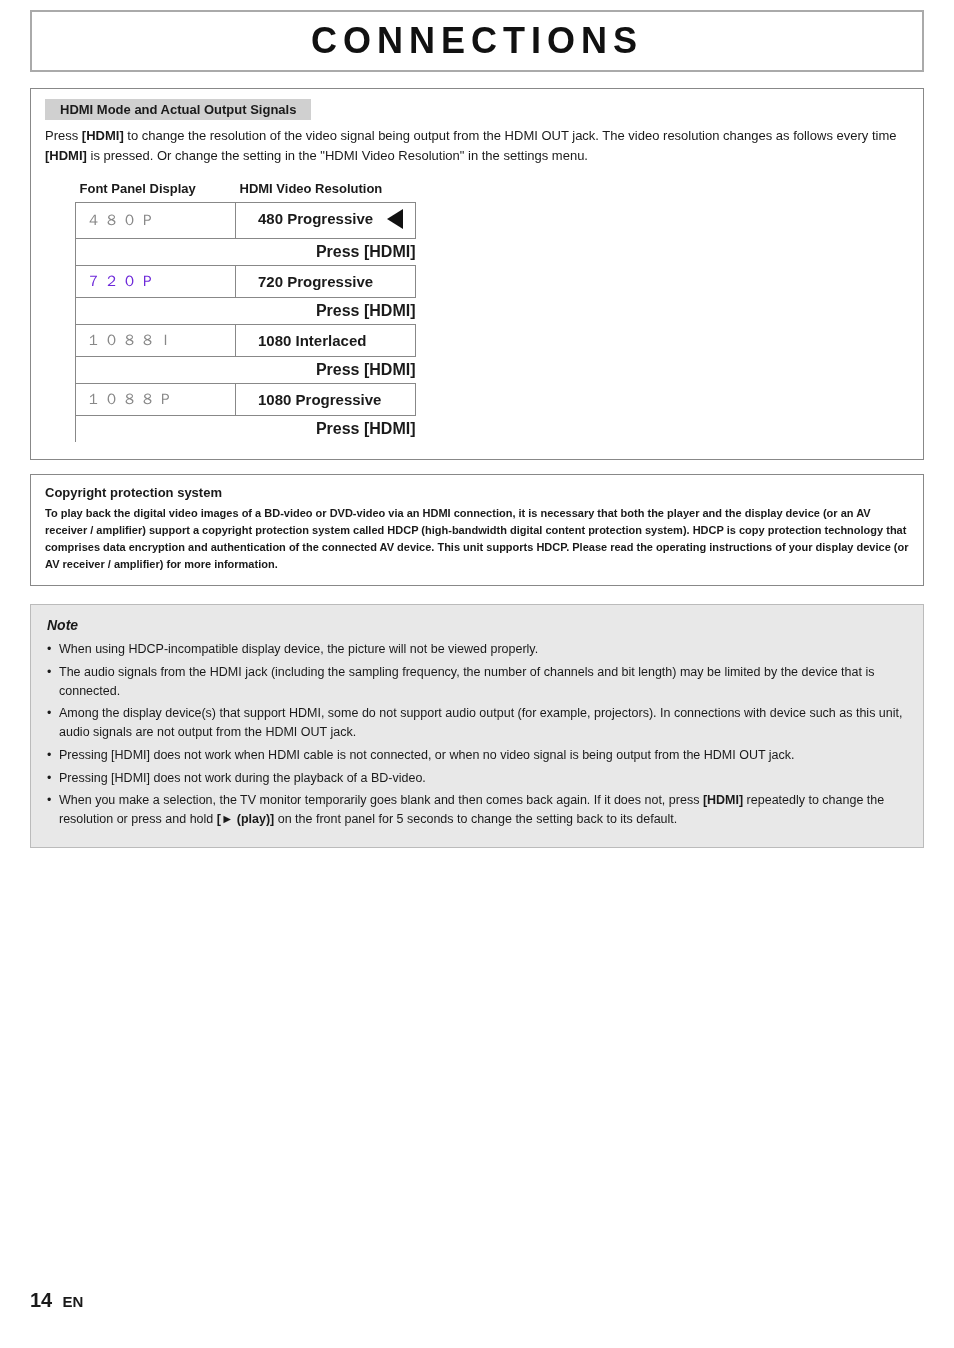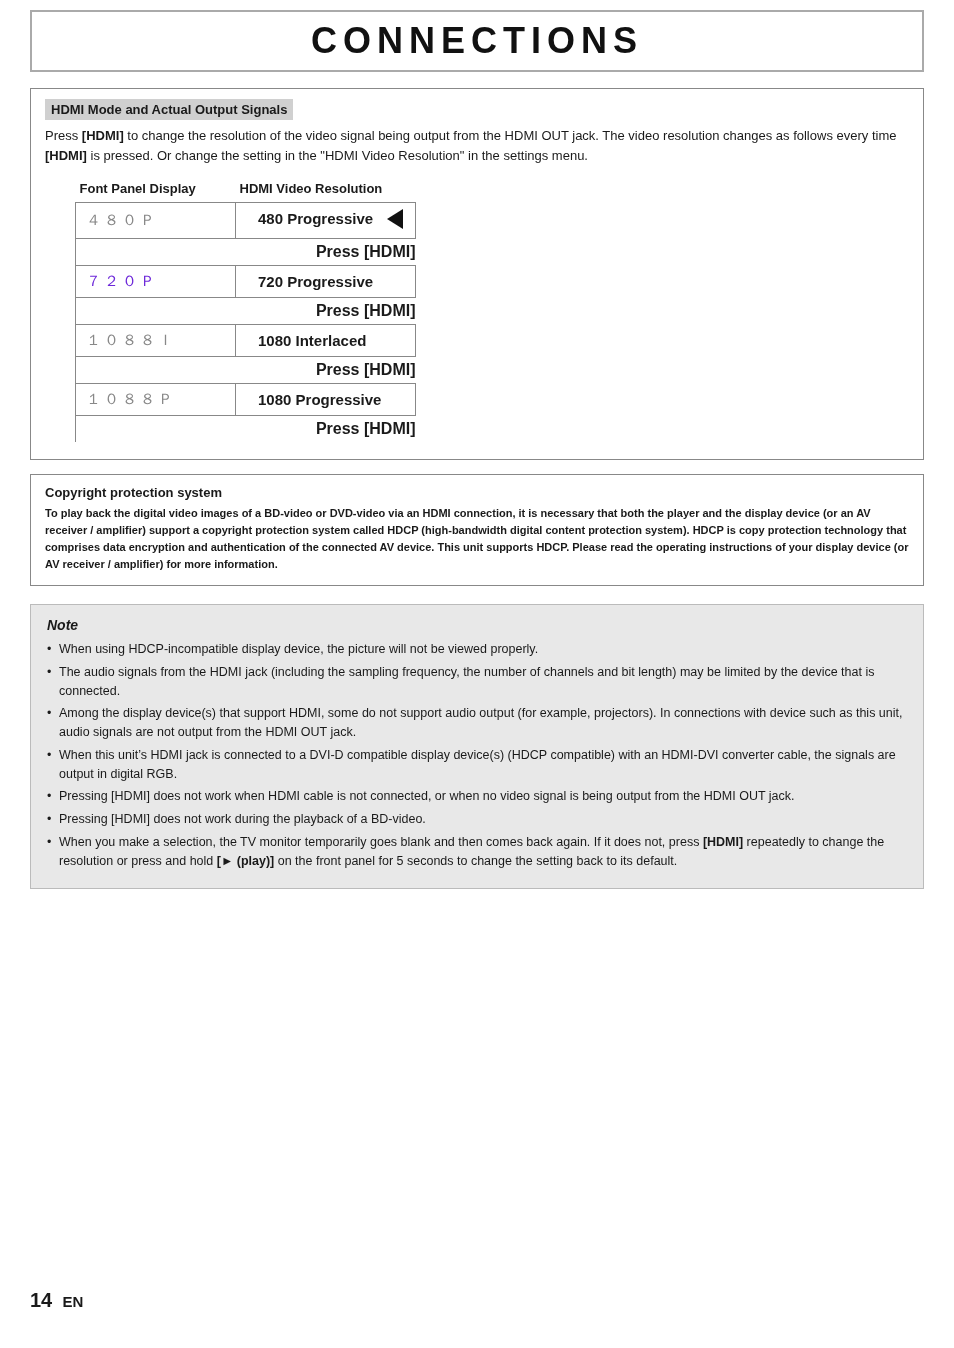--- a/index.html
+++ b/index.html
@@ -35,21 +35,21 @@
     .hdmi-section {
       border: 1.5px solid #888;
       padding: 10px 14px 14px 14px;
       margin-bottom: 14px;
     }
     .hdmi-section-title {
       font-weight: bold;
       font-size: 13px;
       margin-bottom: 6px;
       background: #d0d0d0;
-      padding: 3px 6px;
+      padding: 3px 15px;
       display: inline-block;
       text-align: center;
     }
     .hdmi-desc {
       font-size: 13px;
       line-height: 1.5;
       margin-bottom: 14px;
     }
     
     .res-table-container {
@@ -264,21 +264,20 @@
     <div class="copyright-title">Copyright protection system</div>
     <p class="copyright-text">To play back the digital video images of a BD-video or DVD-video via an HDMI connection, it is necessary that both the player and the display device (or an AV receiver / amplifier) support a copyright protection system called HDCP (high-bandwidth digital content protection system). HDCP is copy protection technology that comprises data encryption and authentication of the connected AV device. This unit supports HDCP. Please read the operating instructions of your display device (or AV receiver / amplifier) for more information.</p>
   </div>
 
   <div class="note-section">
     <div class="note-title">Note</div>
     <ul class="note-list">
       <li>When using HDCP-incompatible display device, the picture will not be viewed properly.</li>
       <li>The audio signals from the HDMI jack (including the sampling frequency, the number of channels and bit length) may be limited by the device that is connected.</li>
       <li>Among the display device(s) that support HDMI, some do not support audio output (for example, projectors). In connections with device such as this unit, audio signals are not output from the HDMI OUT jack.</li>
-      <li>When this unit’s HDMI jack is connected to a DVI-D compatible display device(s) (HDCP compatible) with an HDMI-DVI  converter cable, the signals are output in digital RGB.</li>
       <li>Pressing [HDMI] does not work when HDMI cable is not connected, or when no video signal is being output from the HDMI OUT jack.</li>
       <li>Pressing [HDMI] does not work during the playback of a BD-video.</li>
       <li>When you make a selection, the TV monitor temporarily goes blank and then comes back again. If it does not, press <strong>[HDMI]</strong> repeatedly to change the resolution or press and hold <strong>[► (play)]</strong> on the front panel for 5 seconds to change the setting back to its default.</li>
     </ul>
   </div>
 
   <div class="page-footer">
     <span class="page-number">14</span>
     <span class="en-label">EN</span>
   </div>

